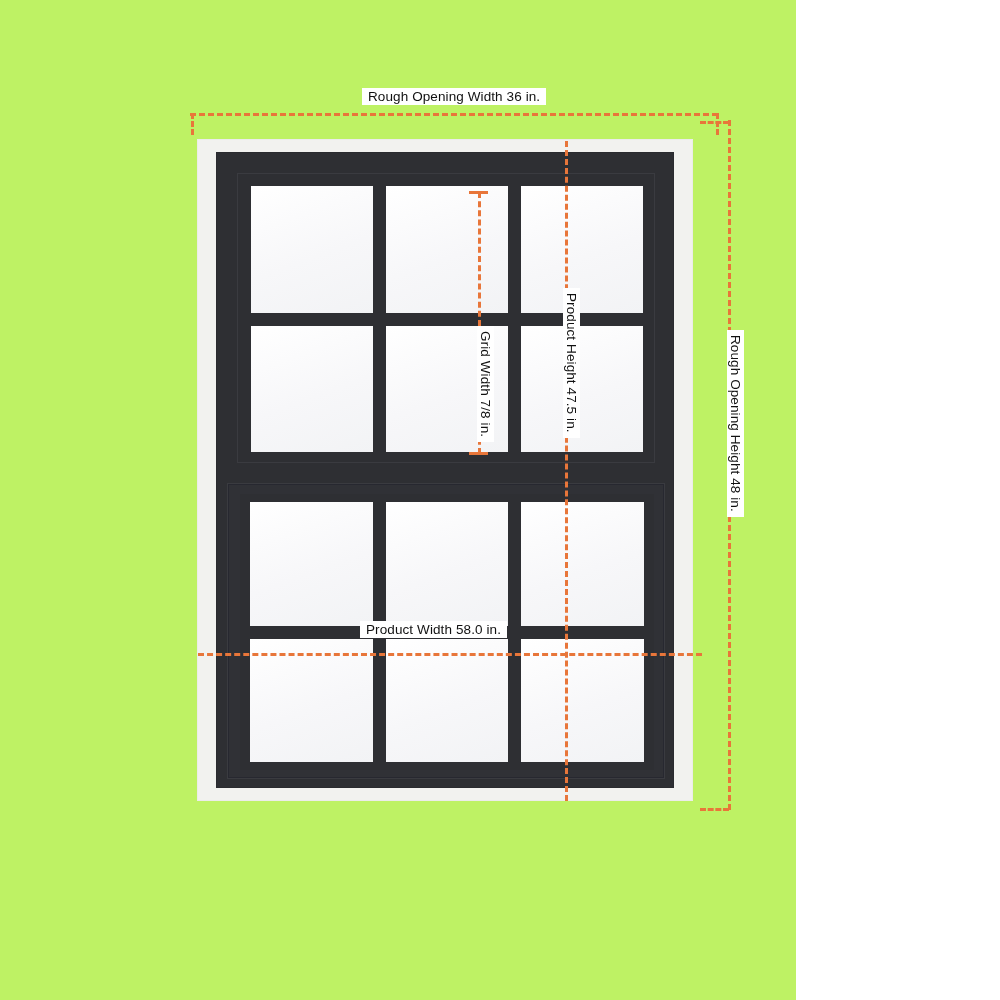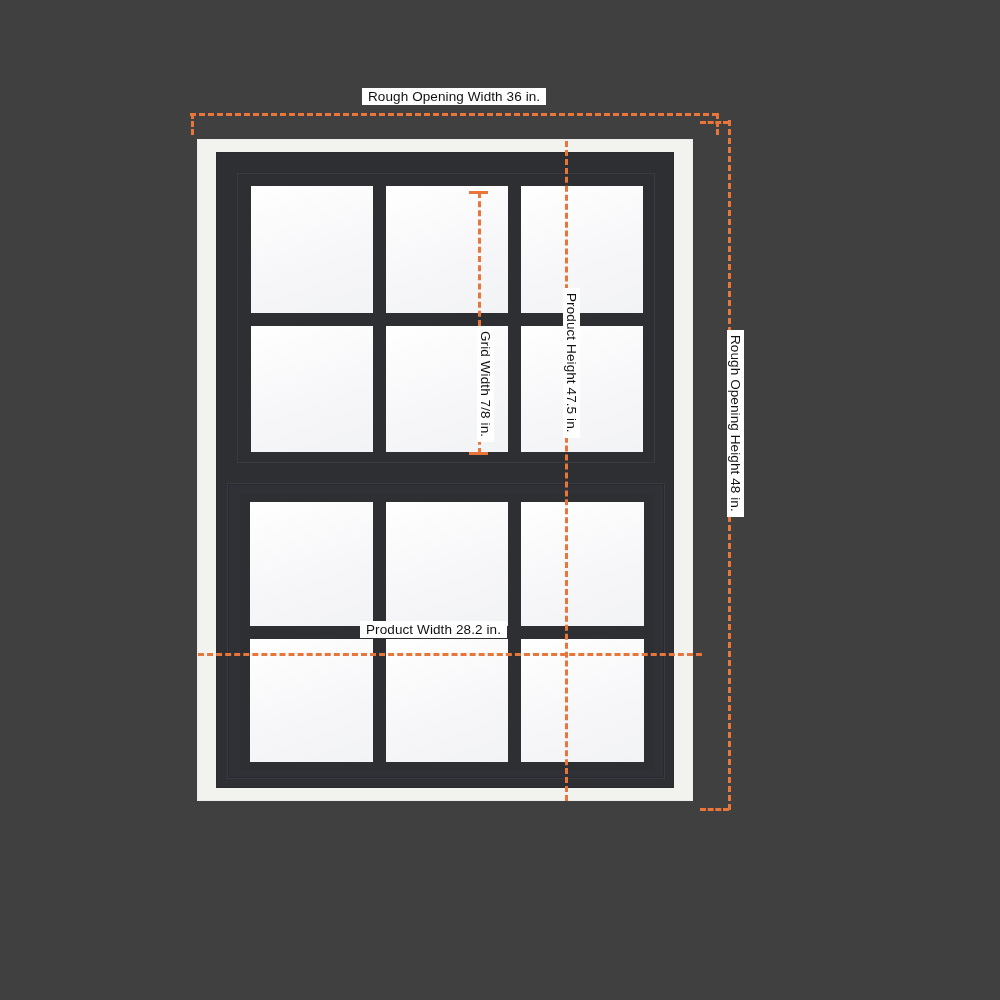--- a/index.html
+++ b/index.html
@@ -5,23 +5,23 @@
   html, body {
     margin: 0;
     padding: 0;
     background: #ffffff;
   }
   body {
     font-family: "Liberation Sans", sans-serif;
   }
   #stage {
     position: relative;
-    width: 1000px;
+    width: 796px;
     height: 1000px;
-    background: #404040;
+    background: #bef264;
     overflow: hidden;
   }
 
   
   #window-outer {
     position: absolute;
     left: 198px;
     top: 140px;
     width: 494px;
     height: 660px;
@@ -166,21 +166,21 @@
   <div class="dash-v" style="left:191px; top:113px; height:22px;"></div>
   <div class="dash-v" style="left:716px; top:113px; height:22px;"></div>
   <div class="dim-label" style="left:362px; top:88px;">Rough Opening Width 36 in.</div>
 
   <div class="dash-v" style="left:728px; top:120px; height:690px;"></div>
   <div class="dash-h" style="left:700px; top:121px; width:29px;"></div>
   <div class="dash-h" style="left:700px; top:808px; width:29px;"></div>
   <div class="dim-label vert" style="left:744px; top:330px;">Rough Opening Height 48 in.</div>
 
   <div class="dash-h" style="left:198px; top:653px; width:504px;"></div>
-  <div class="dim-label" style="left:360px; top:621px;">Product Width 28.2 in.</div>
+  <div class="dim-label" style="left:360px; top:621px;">Product Width 58.0 in.</div>
 
   <div class="dash-v" style="left:565px; top:141px; height:660px;"></div>
   <div class="dim-label vert" style="left:580px; top:288px;">Product Height 47.5 in.</div>
 
   <div class="dash-v" style="left:478px; top:192px; height:262px;"></div>
   <div class="solid-h" style="left:469px; top:191px; width:19px;"></div>
   <div class="solid-h" style="left:469px; top:452px; width:19px;"></div>
   <div class="dim-label vert" style="left:494px; top:326px;">Grid Width 7/8 in.</div>
 
 </div>

